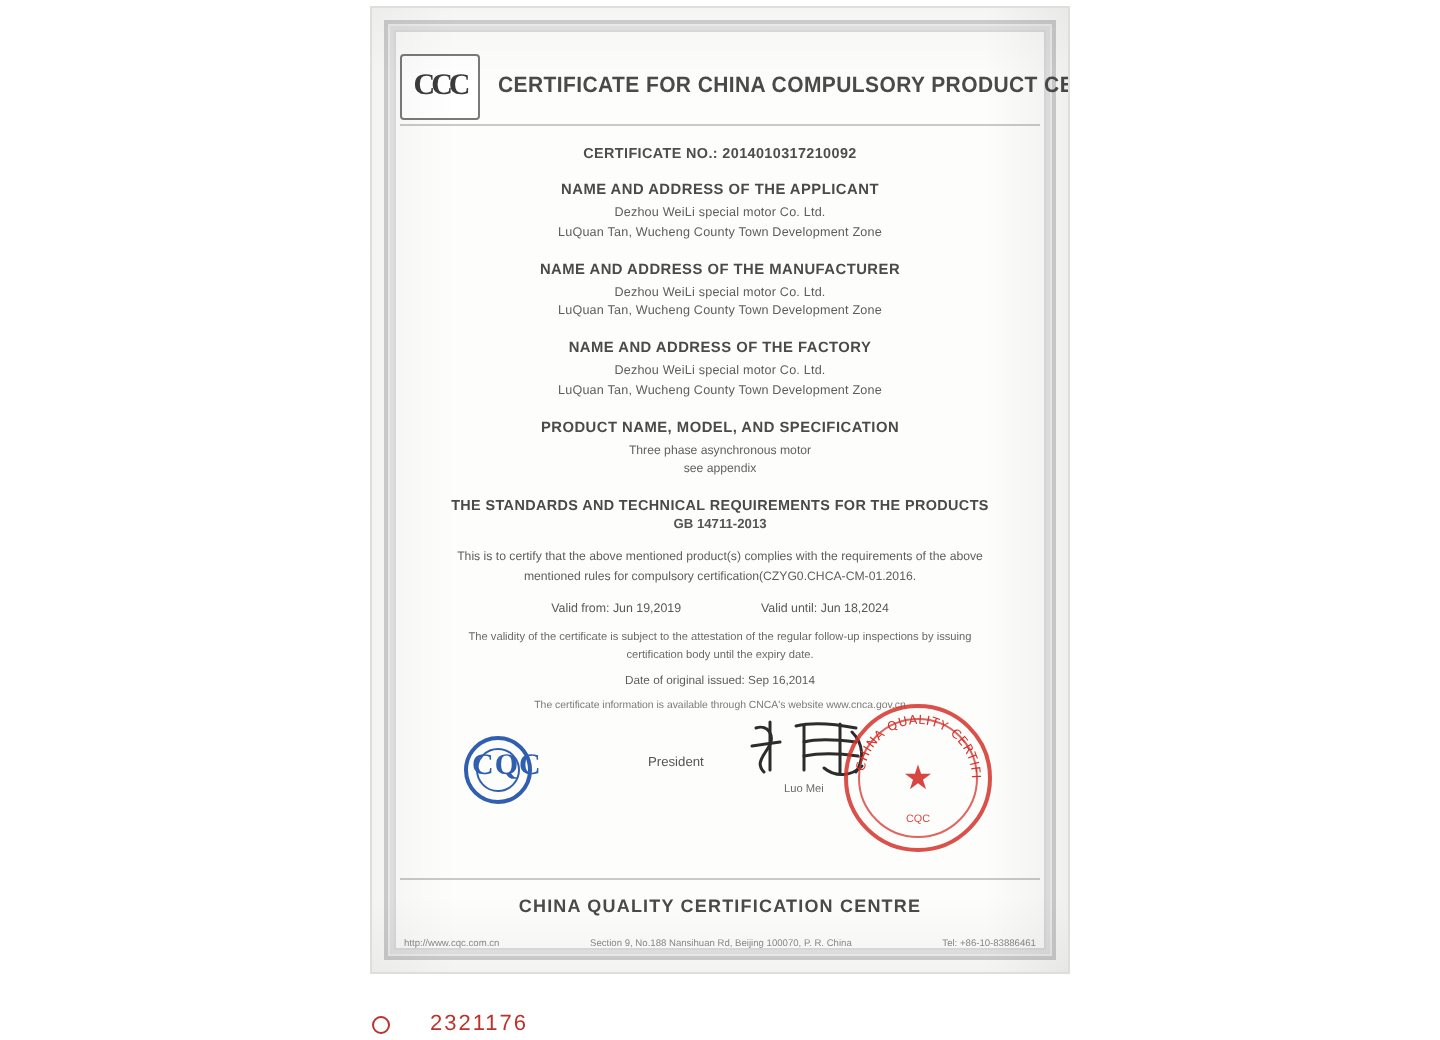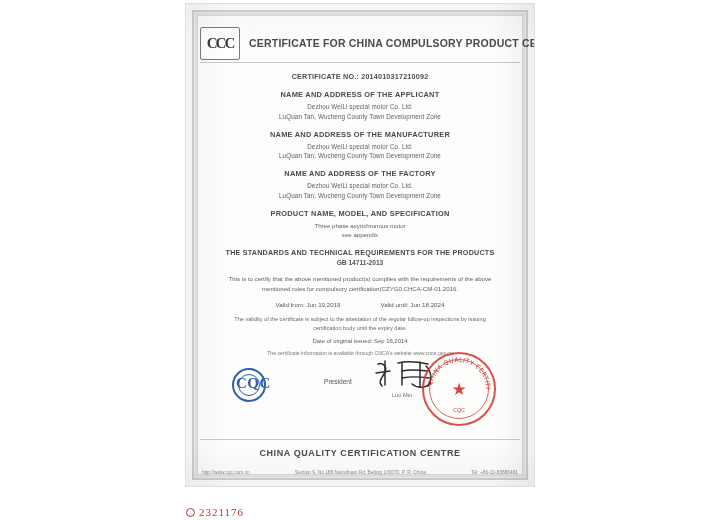--- a/index.html
+++ b/index.html
@@ -339,22 +339,22 @@
     color: #8a8a8a;
   }
 
   
   .photo-id {
     position: absolute;
     left: 186px;
     bottom: 2px;
     display: flex;
     align-items: center;
-    gap: 4px;
-    font-family: Liberation Serif, serif;
+    gap: 20px;
+    font-family: Liberation Sans, sans-serif;
     font-size: 11px;
     color: #b9342c;
     letter-spacing: 1px;
   }
   .photo-id .dot {
     width: 7px; height: 7px;
     border-radius: 50%;
     border: 1.4px solid #b9342c;
     display: inline-block;
   }

